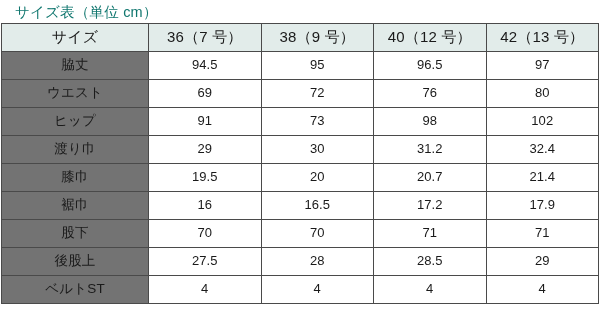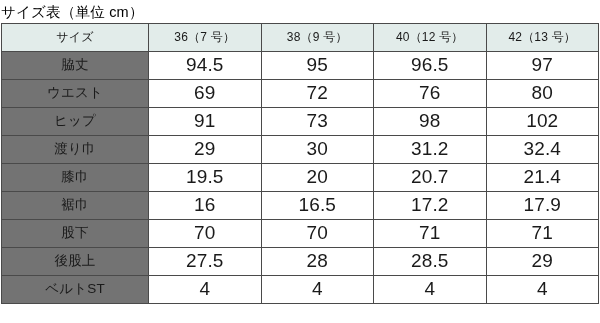--- a/index.html
+++ b/index.html
@@ -21,23 +21,23 @@
     position: relative;
     width: 600px;
     height: 323px;
     box-sizing: border-box;
   }
 
   .chart-title {
     font-size: 14.5px;
     font-weight: 400;
     line-height: 20px;
-    padding: 2px 0 0 1px;
+    padding: 2px 0 0 15px;
     letter-spacing: 0.2px;
-    color: #000000;
+    color: #0f766e;
     white-space: nowrap;
   }
 
   .table-wrap {
     position: absolute;
     left: 1px;
     top: 23px;
     width: 597px;
   }
 
@@ -60,33 +60,33 @@
     vertical-align: middle;
     line-height: 1.1;
     font-weight: 400;
     white-space: nowrap;
     overflow: hidden;
   }
 
   
   table.size-table thead th {
     background: #e2ecea;
-    font-size: 12px;
+    font-size: 15px;
     letter-spacing: 0.2px;
   }
 
   table.size-table tbody th.row-label {
     background: #737373;
     font-size: 13.5px;
     letter-spacing: 0.2px;
   }
 
   table.size-table tbody td.value {
     background: #ffffff;
-    font-size: 19px;
+    font-size: 13px;
     letter-spacing: 0.1px;
   }
 </style>
 </head>
 <body>
 
 <div class="page">
 
   <div class="chart-title">サイズ表（単位 cm）</div>
 

